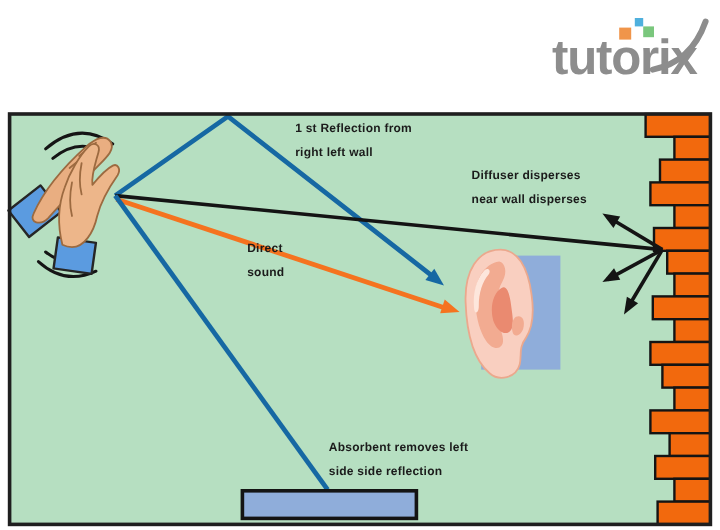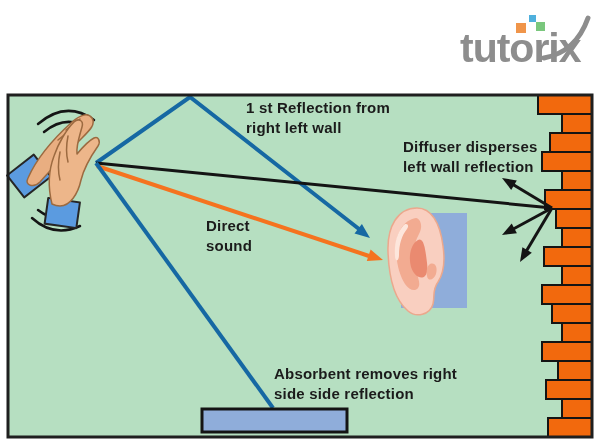--- a/index.html
+++ b/index.html
@@ -11,21 +11,21 @@
   .room-border{fill:none;stroke:var(--room-border);stroke-width:3;}
   .brick{fill:var(--brick-fill);stroke:var(--brick-border);stroke-width:2;}
   .ray-blue{stroke:var(--reflected-ray);stroke-width:4;fill:none;stroke-linejoin:miter;}
   .ray-orange{stroke:var(--direct-ray);stroke-width:4;fill:none;}
   .ray-black{stroke:var(--diffused-ray);stroke-width:3;fill:none;}
   .head-blue{fill:var(--reflected-ray);stroke:none;}
   .head-orange{fill:var(--direct-ray);stroke:none;}
   .head-black{fill:var(--diffused-ray);stroke:none;}
   .panel{fill:var(--panel-fill);}
   .panel-bordered{fill:var(--panel-fill);stroke:#141414;stroke-width:3;}
-  .label{position:absolute;font-weight:700;font-size:15px;line-height:20px;
+  .label{position:absolute;font-weight:700;font-size:10px;line-height:20px;
          color:var(--label-text);letter-spacing:0.2px;white-space:nowrap;}
   .label span{display:block;}
   .logo-wrap{position:absolute;left:452px;top:6px;width:145px;height:72px;}
   .logo-word{fill:var(--logo-word);font-family:"Liberation Sans",sans-serif;
              font-weight:700;font-size:41px;letter-spacing:-1px;}
   .logo-swoosh{fill:none;stroke:var(--logo-word);stroke-width:5;stroke-linecap:round;}
   .sq-orange{fill:var(--logo-square-orange);}
   .sq-blue{fill:var(--logo-square-blue);}
   .sq-green{fill:var(--logo-square-green);}
   .arc{fill:none;stroke:#151515;stroke-width:2.5;stroke-linecap:round;}
@@ -131,26 +131,26 @@
       <path class="fingerline" d="M52,56 C50,66 50,76 52,84"></path>
     </g>
 
     <rect x="8" y="95" width="584" height="342" class="room-border"></rect>
   </svg>
 
   <div class="label" style="left:246px;top:98px">
     <span>1 st Reflection from</span>
     <span>right left wall</span>
   </div>
-  <div class="label" style="left:403px;top:137px">
+  <div class="label" style="left:393px;top:137px">
     <span>Diffuser disperses</span>
-    <span>left wall reflection</span>
+    <span>near wall disperses</span>
   </div>
-  <div class="label" style="left:206px;top:216px">
+  <div class="label" style="left:206px;top:198px">
     <span>Direct</span>
     <span>sound</span>
   </div>
   <div class="label" style="left:274px;top:364px">
-    <span>Absorbent removes right</span>
+    <span>Absorbent removes left</span>
     <span>side side reflection</span>
   </div>
 
 </div>
 
 </body></html>

